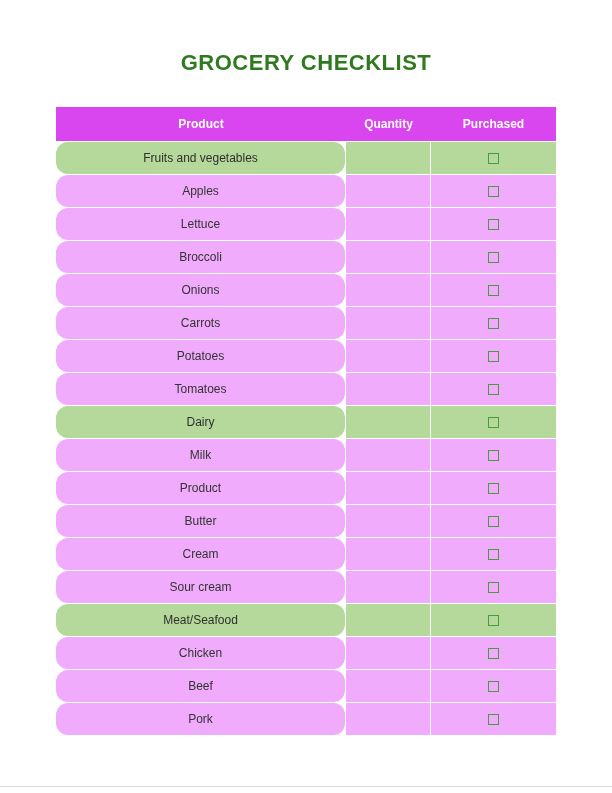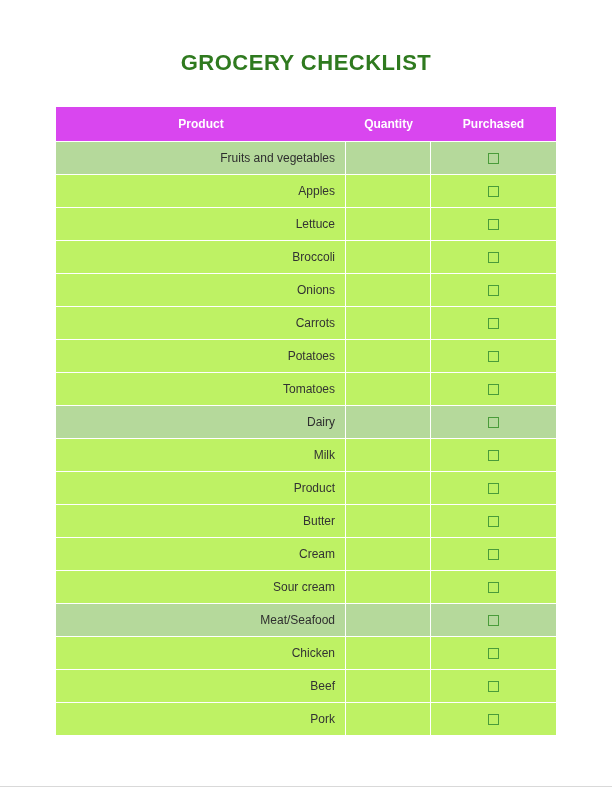--- a/index.html
+++ b/index.html
@@ -30,30 +30,30 @@
     font-weight: 700;
     font-size: 12px;
     padding: 10px 8px;
     text-align: center;
   }
   thead th.product-col { text-align: center; }
   tbody td {
     font-size: 12px;
     color: #333333;
     padding: 9px 10px;
-    background: #bef264;
+    background: #f0abfc;
     vertical-align: middle;
     border-right: 1px solid #ffffff;
   }
   tbody td:last-child { border-right: none; }
   tbody tr.category td {
     background: #b5d99b;
     color: #2e2e2e;
   }
-  .col-product { width: 58%; text-align: right; }
+  .col-product { width: 58%; text-align: center; border-radius: 12px; }
   .col-qty { width: 17%; text-align: left; }
   .col-purchased { width: 25%; text-align: center; }
   .checkbox {
     display: inline-block;
     width: 11px;
     height: 11px;
     border: 1.5px solid #4a9c3a;
     background: transparent;
     vertical-align: middle;
   }

